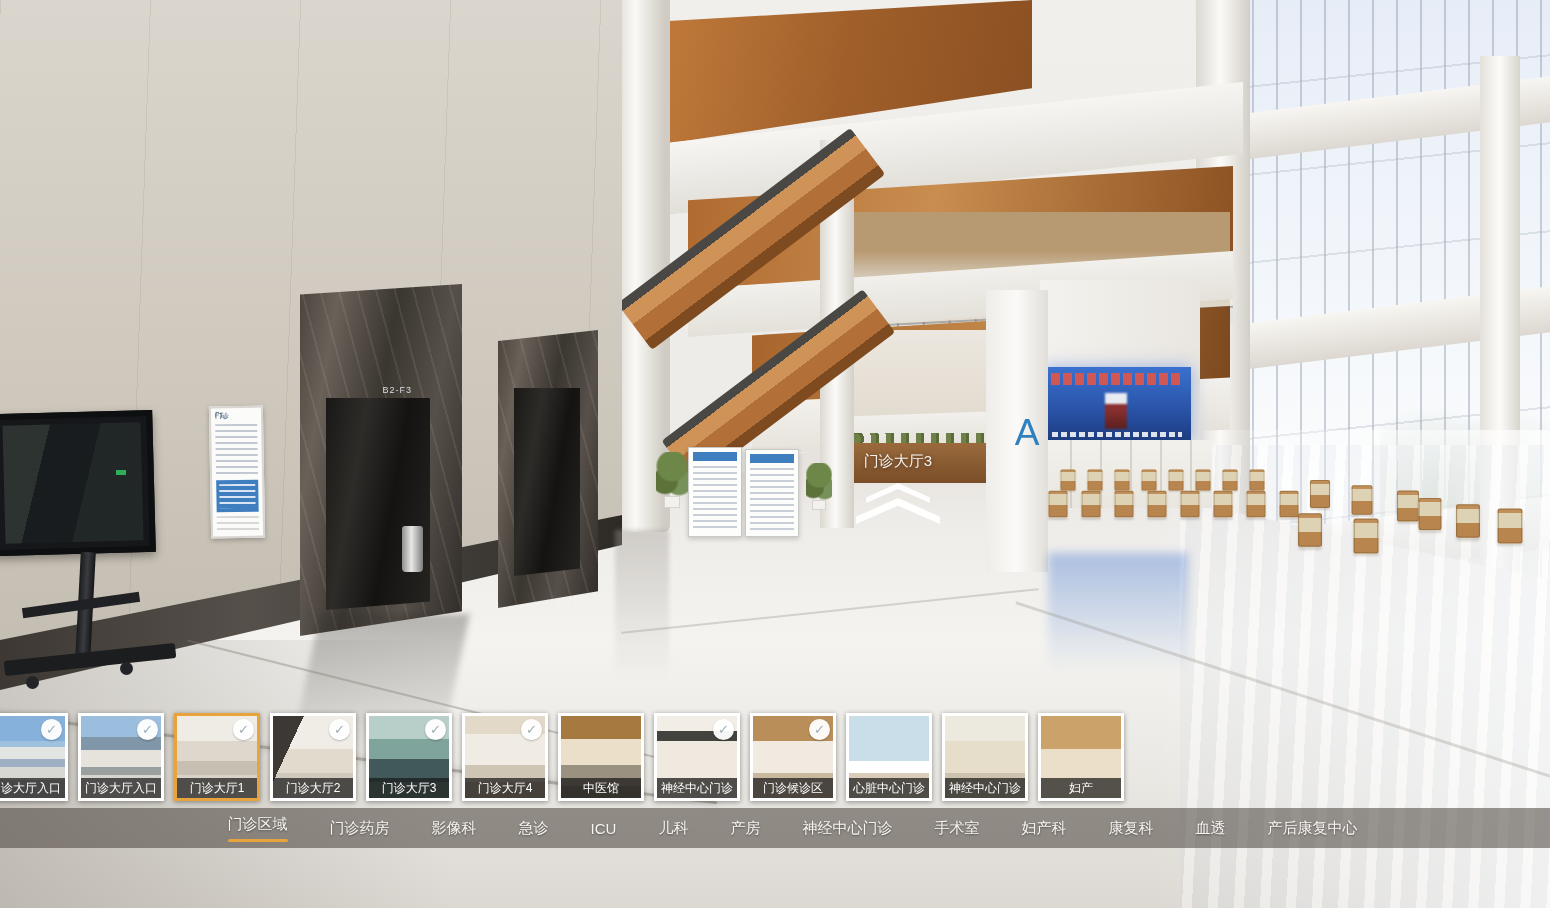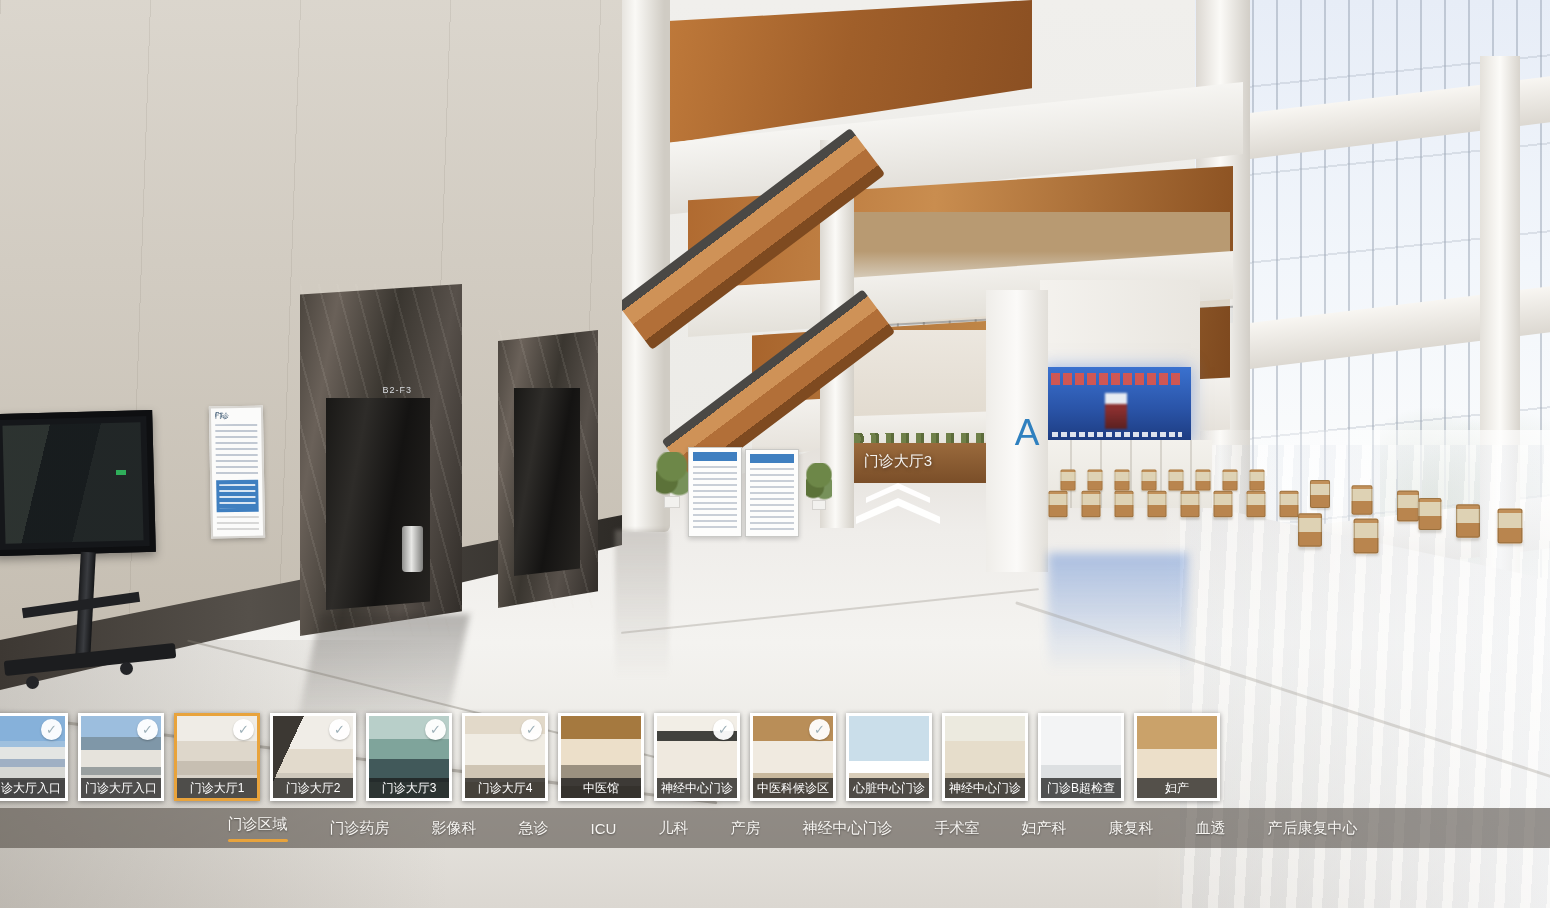--- a/index.html
+++ b/index.html
@@ -418,33 +418,29 @@
         <div class="tlabel">中医馆</div>
       </div>
       <div class="thumb">
         <div class="timg scene-tcm-wait"></div>
         <div class="tcheck">✓</div>
         <div class="tlabel">神经中心门诊</div>
       </div>
       <div class="thumb">
         <div class="timg scene-outpatient-wait"></div>
         <div class="tcheck">✓</div>
-        <div class="tlabel">中医科候诊区</div>
+        <div class="tlabel">门诊候诊区</div>
       </div>
       <div class="thumb">
         <div class="timg scene-heart-center"></div>
         <div class="tlabel">心脏中心门诊</div>
       </div>
       <div class="thumb">
         <div class="timg scene-corridor"></div>
         <div class="tlabel">神经中心门诊</div>
-      </div>
-      <div class="thumb">
-        <div class="timg scene-b-ultrasound"></div>
-        <div class="tlabel">门诊B超检查</div>
       </div>
       <div class="thumb">
         <div class="timg scene-obstetrics"></div>
         <div class="tlabel">妇产</div>
       </div>
     </div>
 
   <div class="cat-nav" id="nav">
       <div class="nav-item active">门诊区域</div>
       <div class="nav-item">门诊药房</div>

